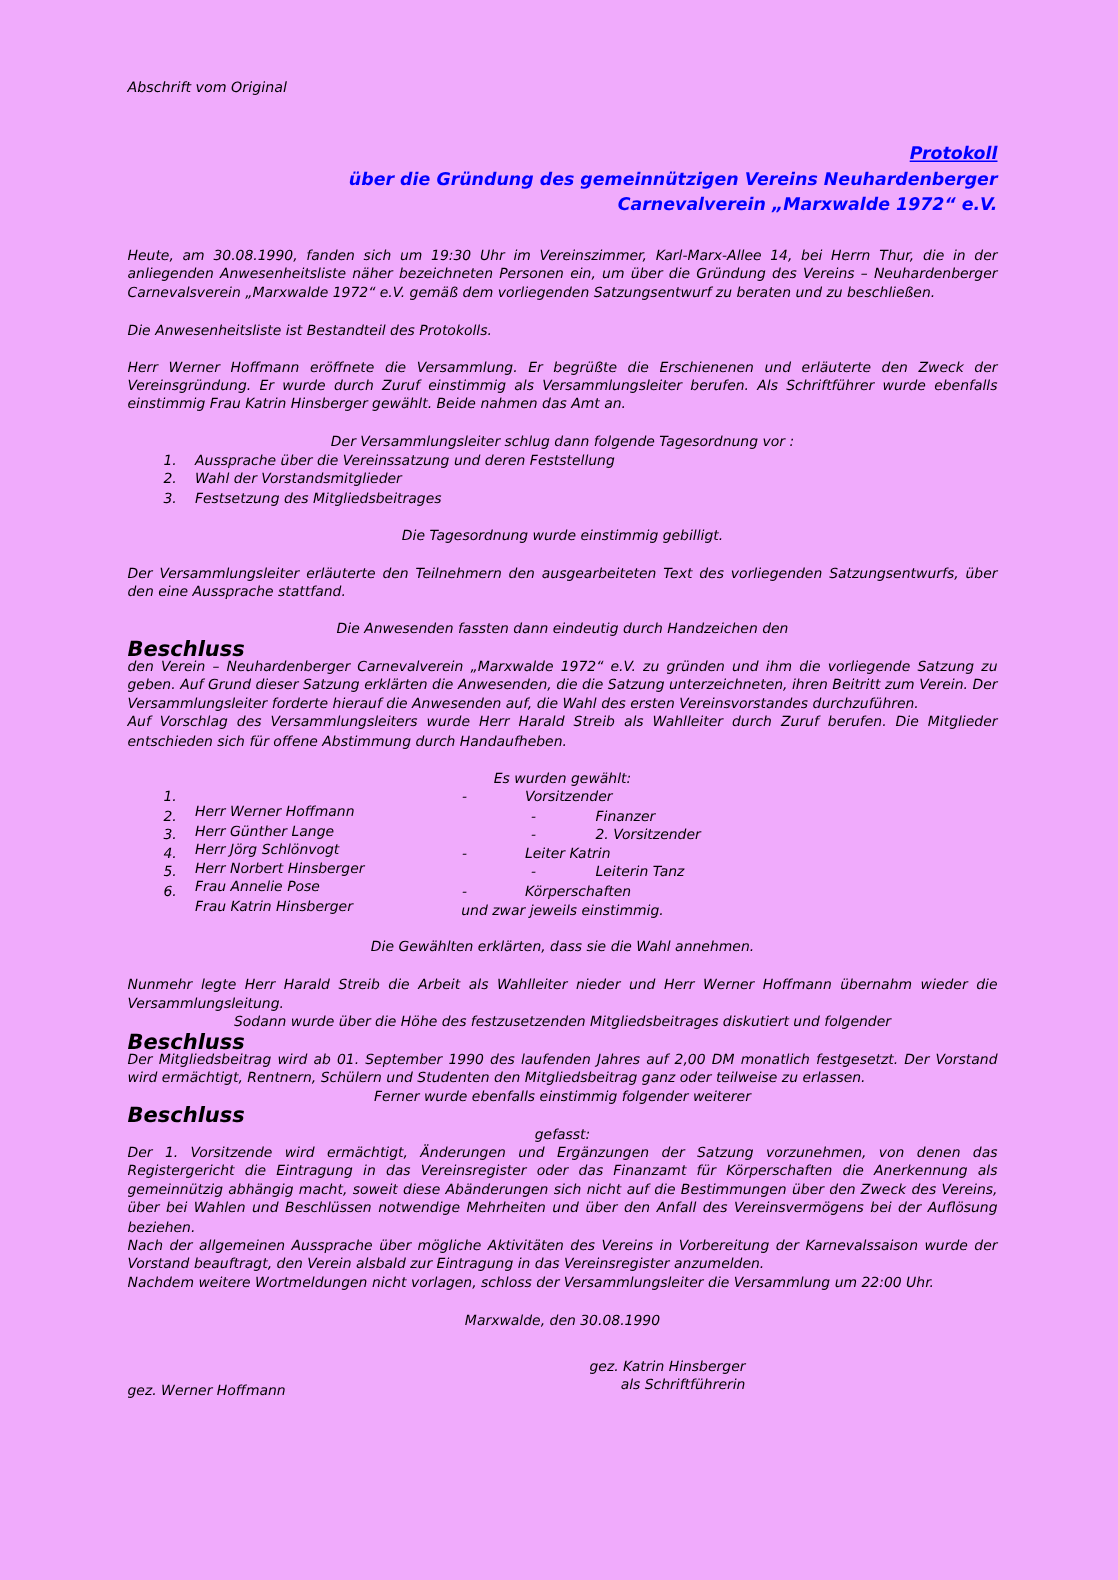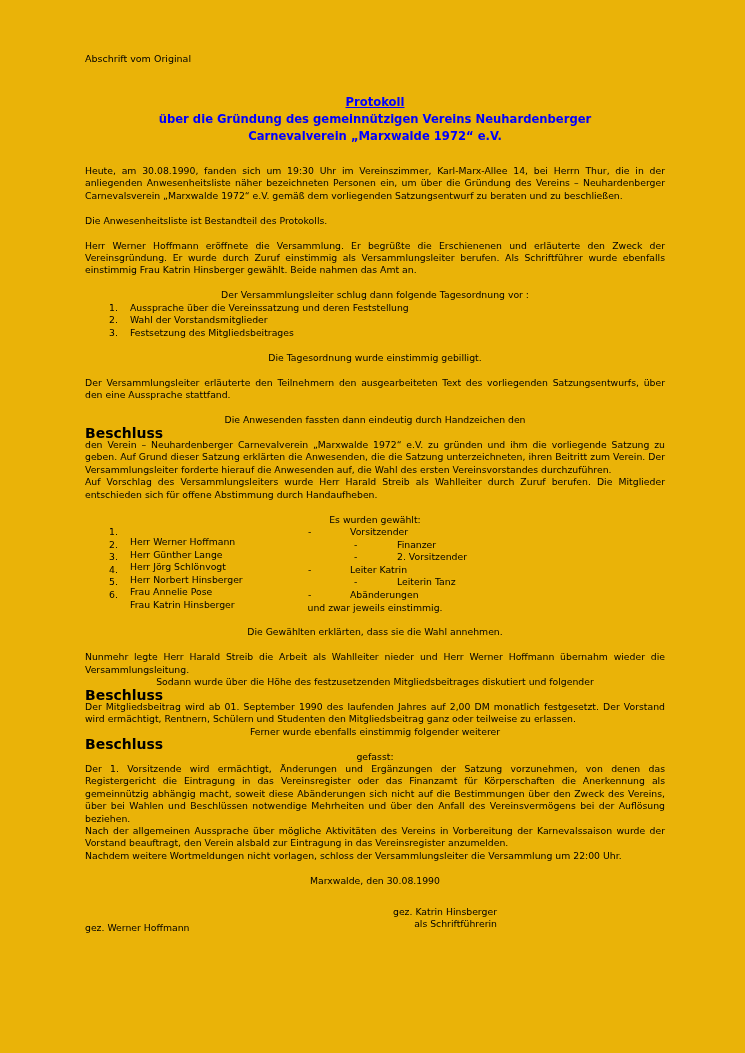--- a/index.html
+++ b/index.html
@@ -13,21 +13,22 @@
     font-family: "DejaVu Sans", "Liberation Sans", sans-serif;
     color: #000000;
     position: relative;
     overflow: hidden;
   }
   .page {
     position: absolute;
     left: 0; top: 0;
     width: 745px;
     height: 1053px;
-    background: #eab308;
+    background: #f0abfc;
+    font-style: italic;
   }
   
   .header-note {
     position: absolute;
     left: 85px;
     top: 52px;
     font-size: 9.5px;
     line-height: 13px;
     white-space: pre;
   }
@@ -45,21 +46,21 @@
     color: #0000ff;
     font-weight: bold;
     font-size: 11.6px;
     line-height: 17px;
     margin: 0 0 20px 0;
   }
   .title-line1 {
     text-decoration: underline;
     display: inline-block;
   }
-  .title-line-wrap { display: block; }
+  .title-line-wrap { display: block; text-align: right; }
 
   p.para {
     margin: 0 0 12.5px 0;
     text-align: justify;
     text-justify: inter-word;
     hyphens: none;
   }
   p.para.tight { margin-bottom: 0; }
   p.para.left { text-align: center; }
 
@@ -210,21 +211,21 @@
       <li class="styleB">
         <span class="num">5.</span>
         <span class="nm">Frau Annelie Pose</span>
         <span class="dash">-</span>
         <span class="role">Leiterin Tanz</span>
       </li>
       <li class="styleA">
         <span class="num">6.</span>
         <span class="nm">Frau Katrin Hinsberger</span>
         <span class="dash">-</span>
-        <span class="role">Abänderungen</span>
+        <span class="role">Körperschaften</span>
       </li>
     </ol>
 
     <p class="para left">und zwar jeweils einstimmig.</p>
 
     <p class="para left">Die Gewählten erklärten, dass sie die Wahl annehmen.</p>
 
     <p class="para tight">Nunmehr legte Herr Harald Streib die Arbeit als Wahlleiter nieder und Herr Werner Hoffmann übernahm wieder die Versammlungsleitung.</p>
 
     <p class="para left tight">Sodann wurde über die Höhe des festzusetzenden Mitgliedsbeitrages diskutiert und folgender</p>

